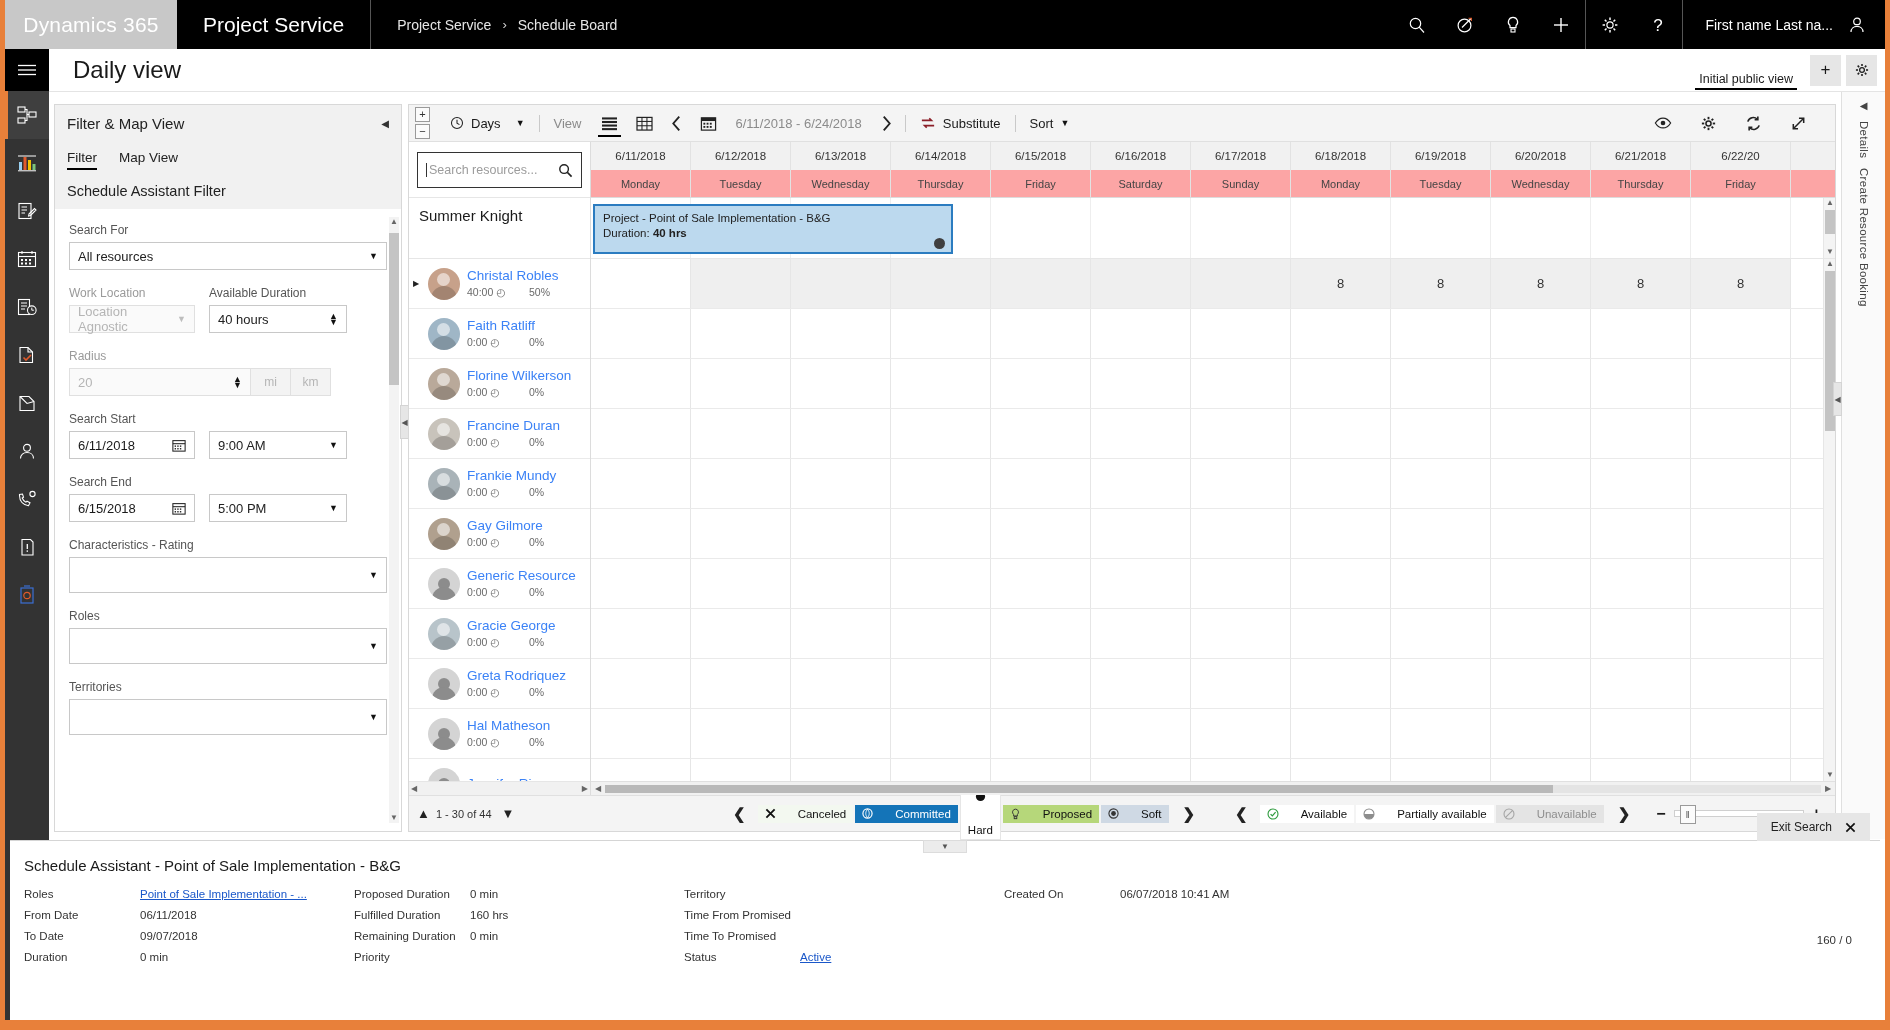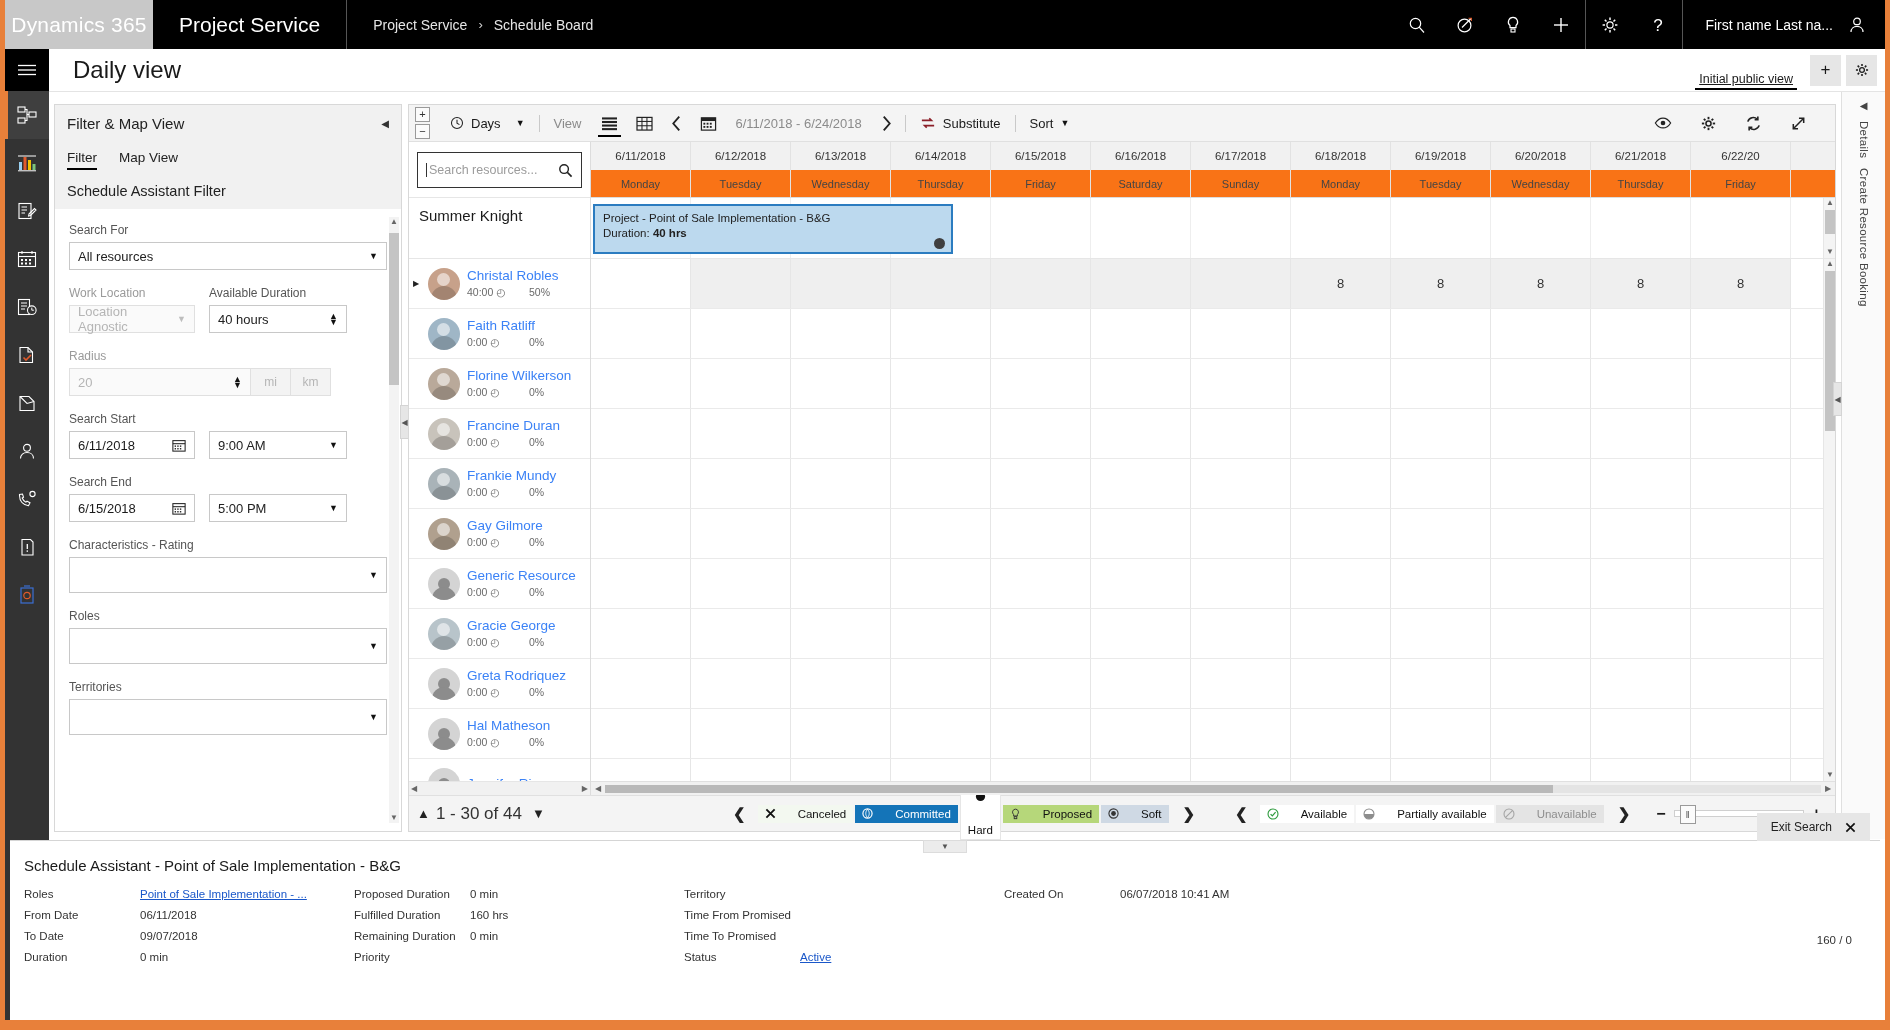--- a/index.html
+++ b/index.html
@@ -19,21 +19,21 @@
     border-bottom:5px solid #e8803a;
     background:#fff;
     overflow:hidden;
   }
   
   #topnav {
     position:absolute; left:0; top:0; right:0; height:49px;
     background:#000; color:#fff; display:flex; align-items:center;
   }
   .brand {
-    width:148px; height:49px; background:#c8c8c8; color:#fff;
+    width:172px; height:49px; background:#c8c8c8; color:#fff;
     display:flex; align-items:center; justify-content:center;
     font-size:21px; font-weight:300; letter-spacing:.2px;
   }
   .appname {
     height:49px; display:flex; align-items:center; padding:0 26px;
     font-size:21px; font-weight:400;
     border-right:1px solid #555;
   }
   .breadcrumb {
     display:flex; align-items:center; gap:11px; padding-left:26px;
@@ -70,21 +70,21 @@
   
   #pagehead {
     position:absolute; left:44px; top:49px; right:0; height:43px;
     background:#fff; border-bottom:1px solid #e4e4e4;
     display:flex; align-items:center;
   }
   #pagetitle { font-size:24px; font-weight:300; padding-left:24px; color:#1a1a1a; }
   #headright { margin-left:auto; display:flex; align-items:center; height:43px; padding-right:8px; }
   .viewtab {
     font-size:12.5px; color:#1a1a1a; padding:0 12px; height:43px;
-    display:flex; align-items:flex-end; padding-bottom:6px; position:relative;text-decoration:underline;
+    display:flex; align-items:flex-end; padding-bottom:6px; position:relative;
   }
   .viewtab:after {
     content:""; position:absolute; left:8px; right:8px; bottom:2px; height:2px; background:#000;
   }
   .sqbtn {
     width:31px; height:31px; background:#e6e6e6; display:flex;
     align-items:center; justify-content:center; margin-left:5px; font-size:17px;
   }
   
   #filterpanel {
@@ -193,21 +193,21 @@
   .res-pct { }
   #reslist-hscroll {
     height:14px; background:#f1f1f1; border-top:1px solid #e6e6e6;
     display:flex; align-items:center; justify-content:space-between; padding:0 2px; font-size:8px; color:#666;
   }
   
   #timeline { flex:1; display:flex; flex-direction:column; overflow:hidden; position:relative; }
   .tl-head { display:flex; flex-direction:column; }
   .tl-hr { display:flex; height:28px; }
   .tl-hr.d1 { background:#f1f1f1; }
-  .tl-hr.d2 { background:#f97316; border-bottom:1px solid #dcdcdc; }
+  .tl-hr.d2 { background:#fca5a5; border-bottom:1px solid #dcdcdc; }
   .tl-cell {
     width:100px; flex:none; border-right:1px solid #e2e2e2;
     display:flex; align-items:center; justify-content:center;
     font-size:11.5px; color:#333;
   }
   .tl-cell.d2 { font-size:11px; color:#444; }
   .tl-body { flex:1; position:relative; overflow:hidden; }
   .tl-summary {
     height:61px; position:relative; border-bottom:1px solid #e6e6e6;
     background:#fff;
@@ -243,21 +243,21 @@
     align-items:center; position:relative;
   }
   #tl-hscroll .arL, #tl-hscroll .arR { width:14px; text-align:center; font-size:8px; color:#666; }
   #tl-hscroll .track { flex:1; height:8px; background:#e4e4e4; position:relative; }
   #tl-hscroll .thumb { position:absolute; left:0; top:0; height:8px; width:78%; background:#b9b9b9; }
   
   #legendbar {
     height:36px; background:#f4f4f4; border-top:1px solid #e0e0e0;
     display:flex; align-items:center; padding:0 8px;
   }
-  .lg-page { display:flex; align-items:center; gap:12px; font-size:17px; color:#333; padding-left:6px; }
+  .lg-page { display:flex; align-items:center; gap:12px; font-size:11px; color:#333; padding-left:6px; }
   .lg-chev { font-size:13px; color:#222; }
   .lg-group { display:flex; align-items:center; gap:0; margin-left:auto; }
   .lg-nav { padding:0 12px; font-size:15px; color:#222; font-weight:700; }
   .chip {
     display:flex; align-items:center; gap:22px; padding:3px 7px; font-size:11.5px;
     margin-right:2px;
   }
   .chip.cancel { background:#f3f8f0; color:#111; }
   .chip.commit { background:#1474b8; color:#fff; }
   .chip.hard { background:#fff; color:#111; border:1px solid #e6e6e6;flex-direction:column; }

